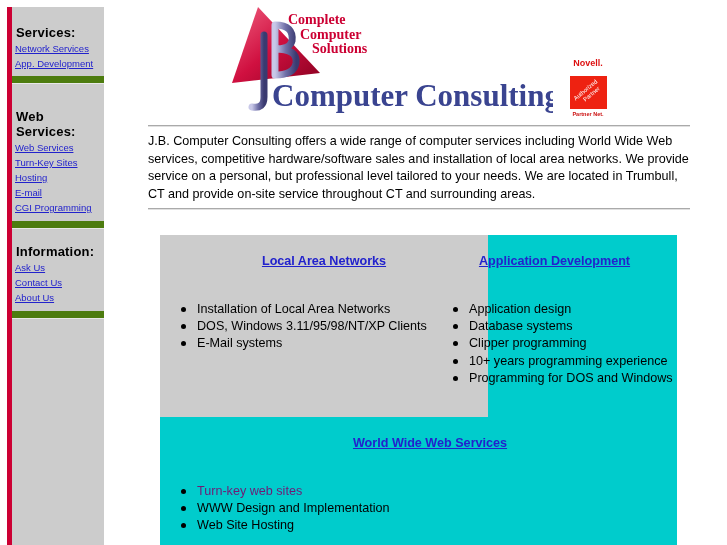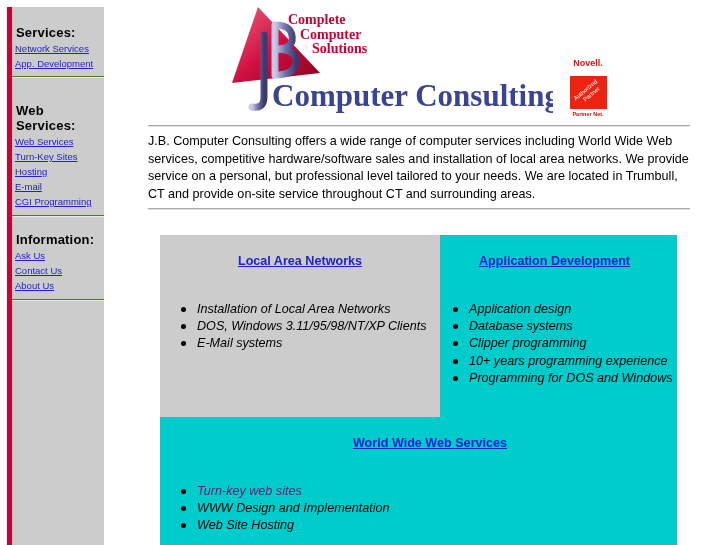--- a/index.html
+++ b/index.html
@@ -3,46 +3,46 @@
 <meta charset="utf-8">
 <style>
   html, body { margin:0; padding:0; background:#ffffff; }
   body { width:727px; height:545px; overflow:hidden; position:relative;
          font-family:"Liberation Sans", "DejaVu Sans", sans-serif; color:#000; }
   a { color:#2222cc; }
 
   
   .sidebar { position:absolute; left:7px; top:7px; width:97px; height:540px;
              background:#cccccc; border-left:5px solid #cc0033; box-sizing:border-box; }
-  .sidebar .group { padding:18px 0 6px 3px; border-bottom:1px solid #4d7c0f; box-shadow:0 1px 0 #e8e8e8; }
+  .sidebar .group { padding:18px 0 6px 3px; border-bottom:7px solid #4d7c0f; box-shadow:0 1px 0 #e8e8e8; }
   .sidebar .group:first-child { padding-top:18px; }
   .sidebar h3 { margin:0 0 1px 1px; font-size:13px; font-weight:bold; letter-spacing:0.2px; }
   .sidebar .group.g2 h3, .sidebar .group.g3 h3 { font-size:13px; }
   .sidebar a { display:block; font-size:9.5px; line-height:15px; color:#2222cc; text-decoration:underline; white-space:nowrap; }
   .sidebar .group.g1 { padding-top:18px; height:45px; }
   .sidebar .group.g2 { padding-top:26px; }
   .sidebar .group.g3 { padding-top:16px; }
 
   
   .logo { position:absolute; left:228px; top:5px; width:325px; height:112px; }
   .novell { position:absolute; left:566px; top:57px; width:45px; height:60px; }
 
   
   .rule { position:absolute; left:148px; width:542px; height:0; border-top:1px solid #aaaaaa; border-bottom:1px solid #e0e0e0; }
   .intro { position:absolute; left:148px; top:133px; width:548px; font-size:12.6px; line-height:17.5px; margin:0; }
 
   
   .svc { position:absolute; left:160px; top:235px; width:517px; height:310px; background:#00cccc; }
-  .cell-lan { position:absolute; left:0; top:0; width:280px; height:182px; background:#cccccc; }
+  .cell-lan { position:absolute; left:0; top:0; width:328px; height:182px; background:#cccccc; }
   .cell-app { position:absolute; left:272px; top:0; width:245px; height:182px; }
   .cell-www { position:absolute; left:0; top:182px; width:540px; height:128px; }
   .cell-title { position:absolute; top:19px; left:0; right:0; text-align:center; font-size:12.6px; font-weight:bold; }
   .cell-title a { color:#2222cc; }
   ul.items { position:absolute; margin:0; padding:0; list-style:none; font-size:12.6px; line-height:17.2px; }
-  ul.items li { position:relative; padding-left:17px; white-space:nowrap;font-style:italic; }
+  ul.items li { position:relative; padding-left:17px; white-space:nowrap; }
   ul.items li::before { content:""; position:absolute; left:1px; top:6px; width:5px; height:5px; border-radius:50%; background:#000; }
   .cell-lan ul.items { left:20px; top:66px; }
   .cell-app ul.items { left:20px; top:66px; }
   .cell-www ul.items { left:20px; top:66px; }
   .hl { color:#701a75; }
 </style>
 </head>
 <body>
 
 <nav class="sidebar">

